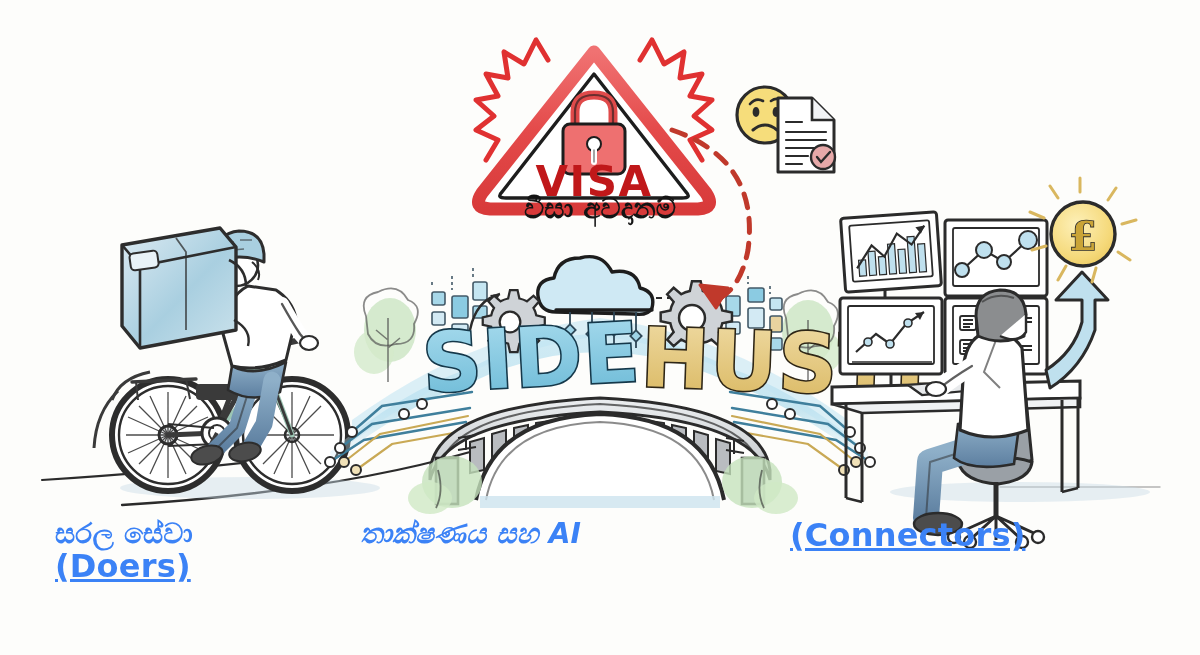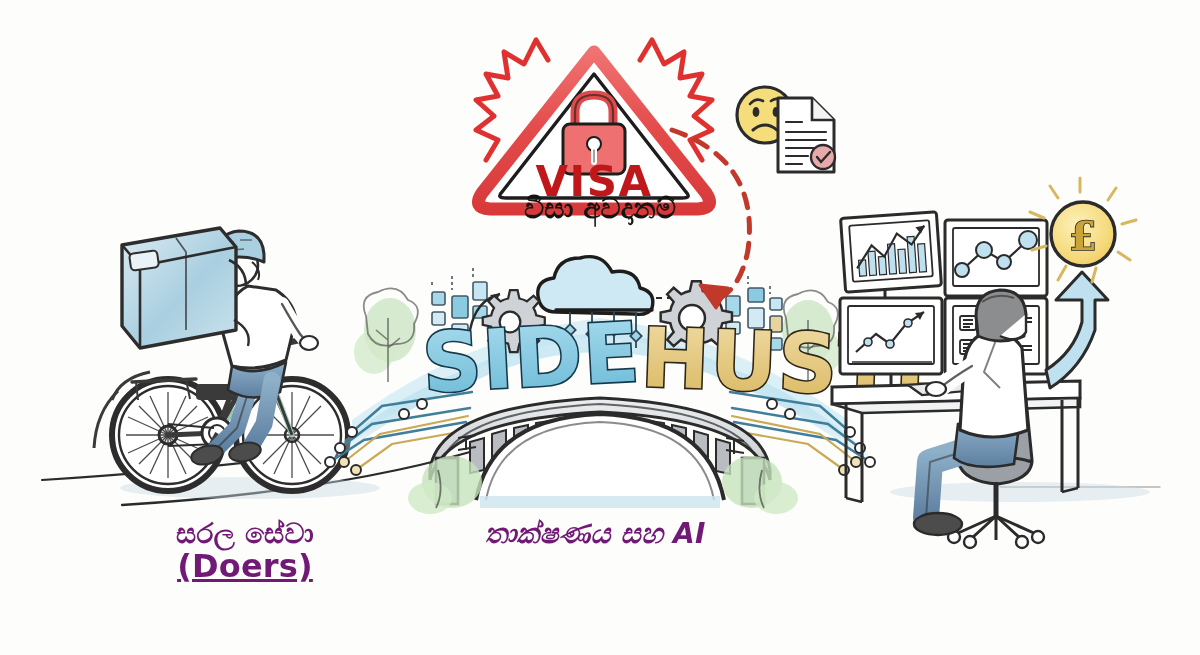--- a/index.html
+++ b/index.html
@@ -7,22 +7,22 @@
     width:1200px;height:655px;
     background:#fdfdfb;
     font-family:"Liberation Sans","DejaVu Sans",sans-serif;
     overflow:hidden;
     position:relative;
   }
   #stage{position:absolute;left:0;top:0;width:1200px;height:655px;}
   svg{display:block;}
   .lbl{
     position:absolute;
-    text-align:center;
-    color:#701a75;
+    text-align:left;
+    color:#3b82f6;
     font-weight:bold;
     line-height:1.12;
     white-space:nowrap;
     font-family:"DejaVu Sans","Liberation Sans",sans-serif;
   }
   .lbl .l1{display:block;font-size:28px;letter-spacing:.2px;}
   .lbl .l2{display:block;font-size:32px;letter-spacing:.2px;text-decoration:underline;}
   .lbl-doers{left:55px;top:518px;width:380px;}
   .lbl-tech{left:360px;top:518px;width:470px;font-style:italic;}
   .lbl-conn{left:790px;top:518px;width:400px;}
@@ -511,13 +511,14 @@
 <div class="lbl lbl-doers">
   <span class="l1">සරල සේවා</span>
   <span class="l2">(Doers)</span>
 </div>
 
 <div class="lbl lbl-tech">
   <span class="l1">තාක්ෂණය සහ AI</span>
 </div>
 
 <div class="lbl lbl-conn">
+  <span class="l2">(Connectors)</span>
 </div>
 
 </body></html>

